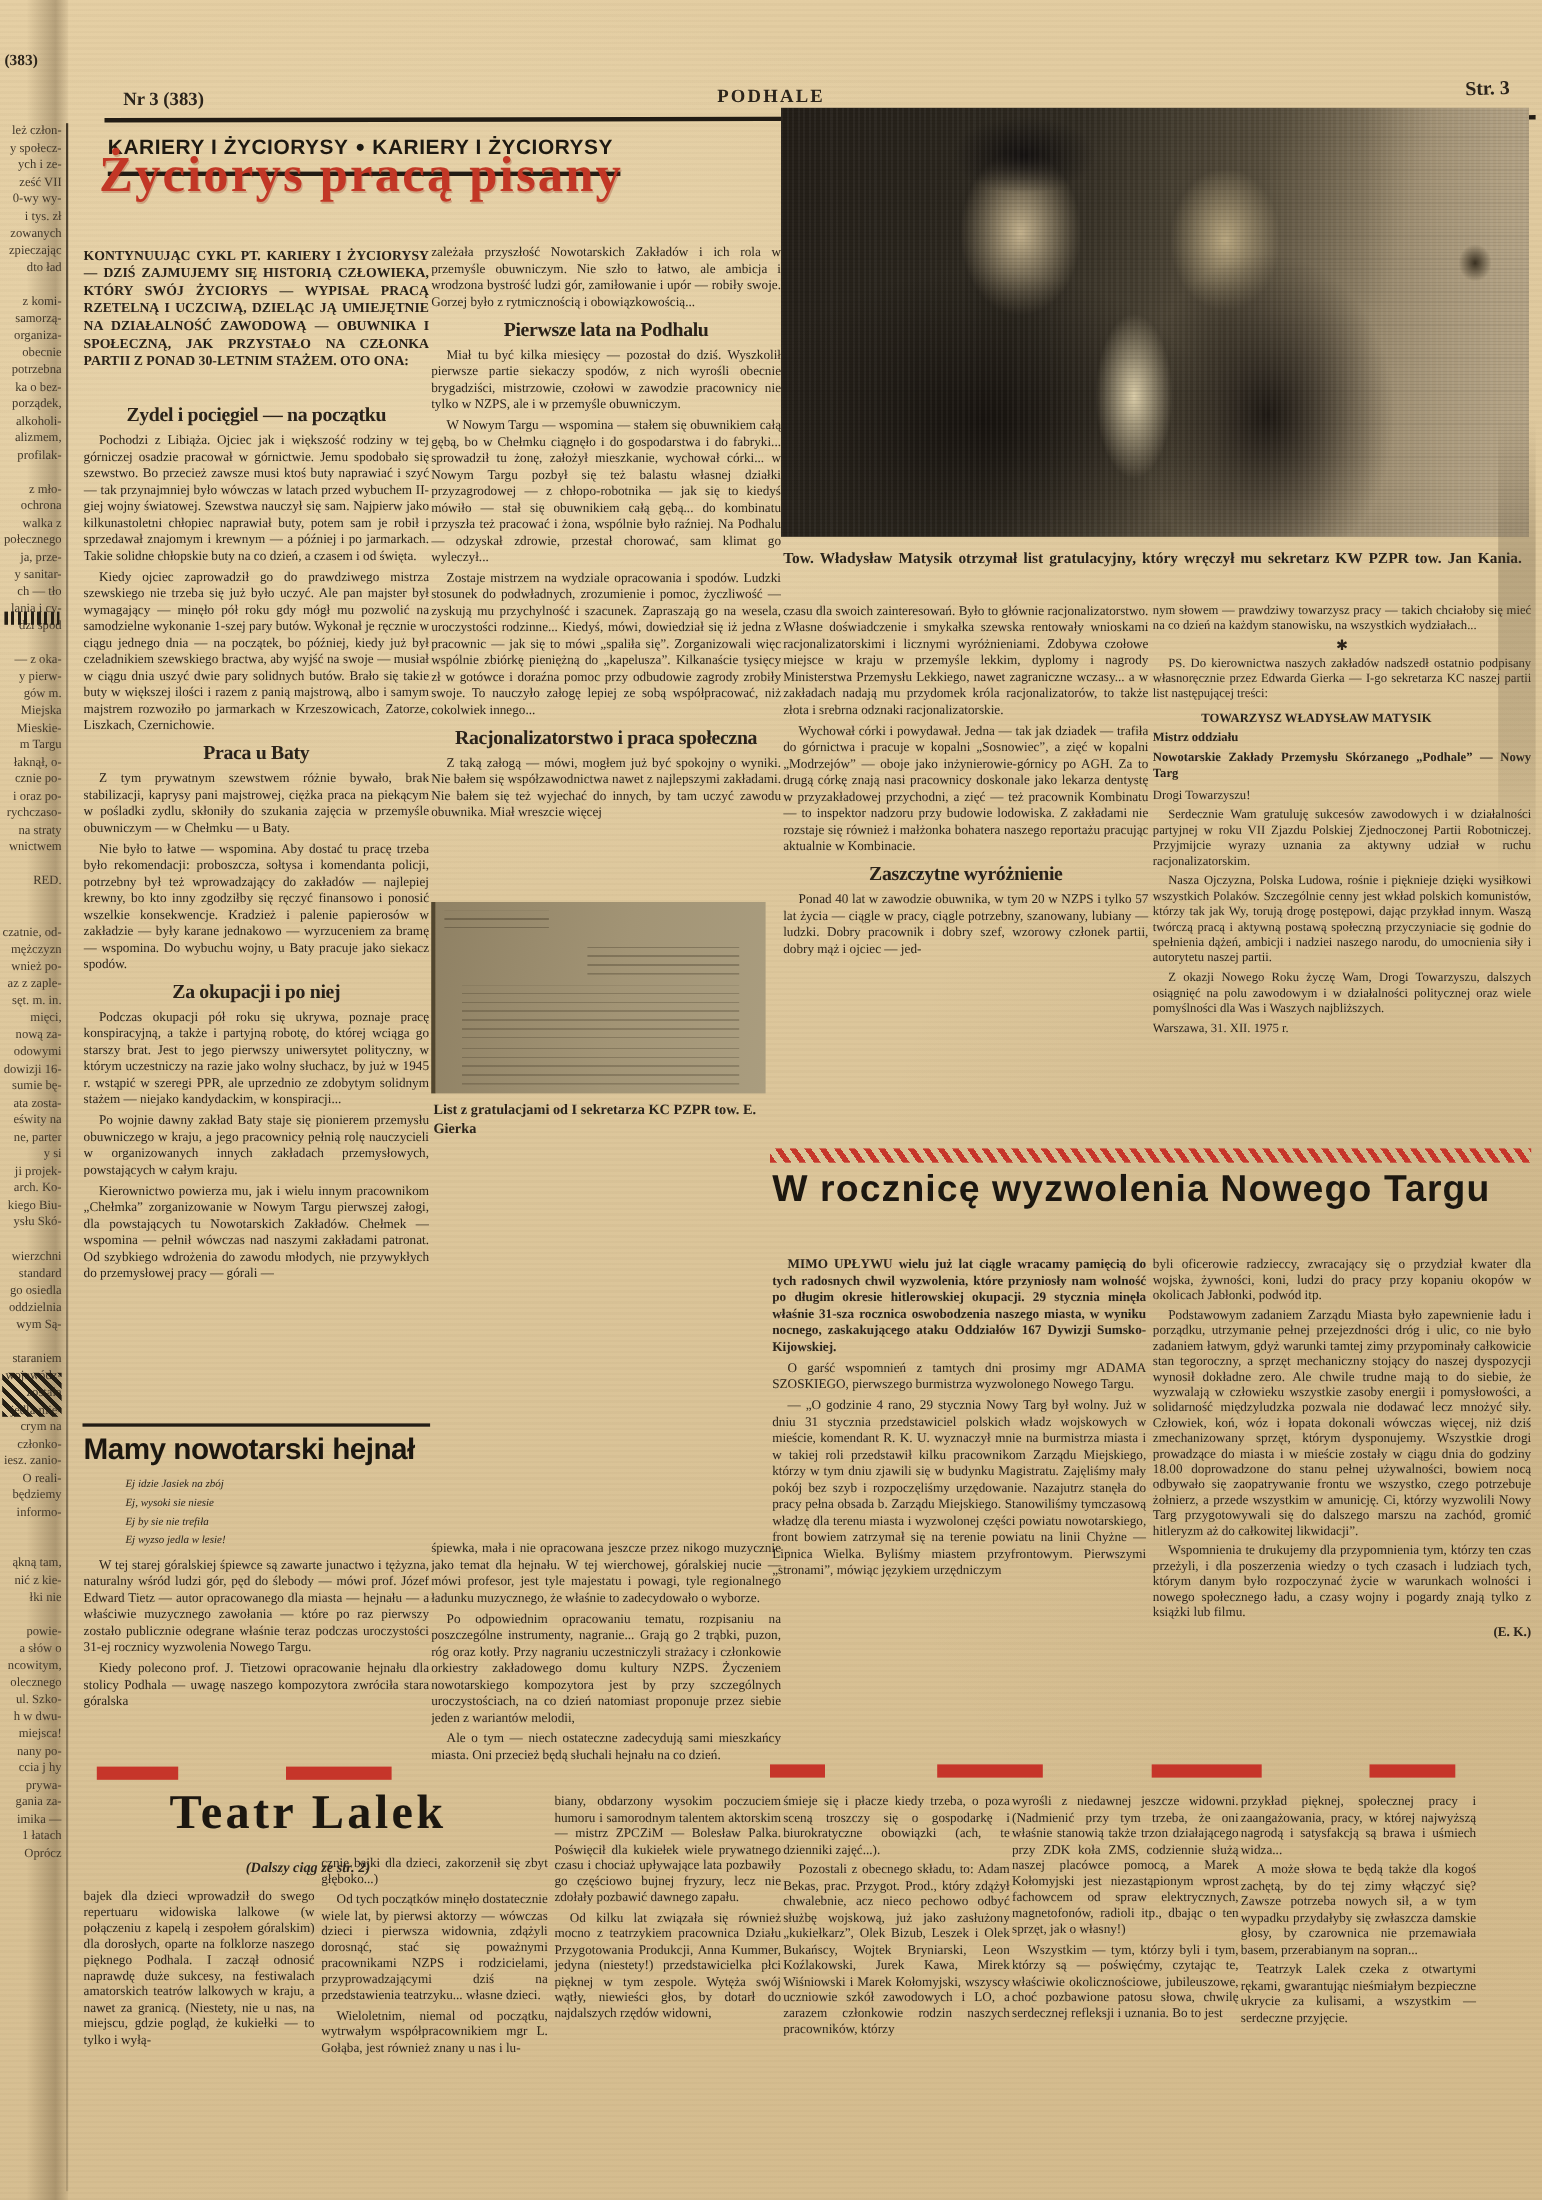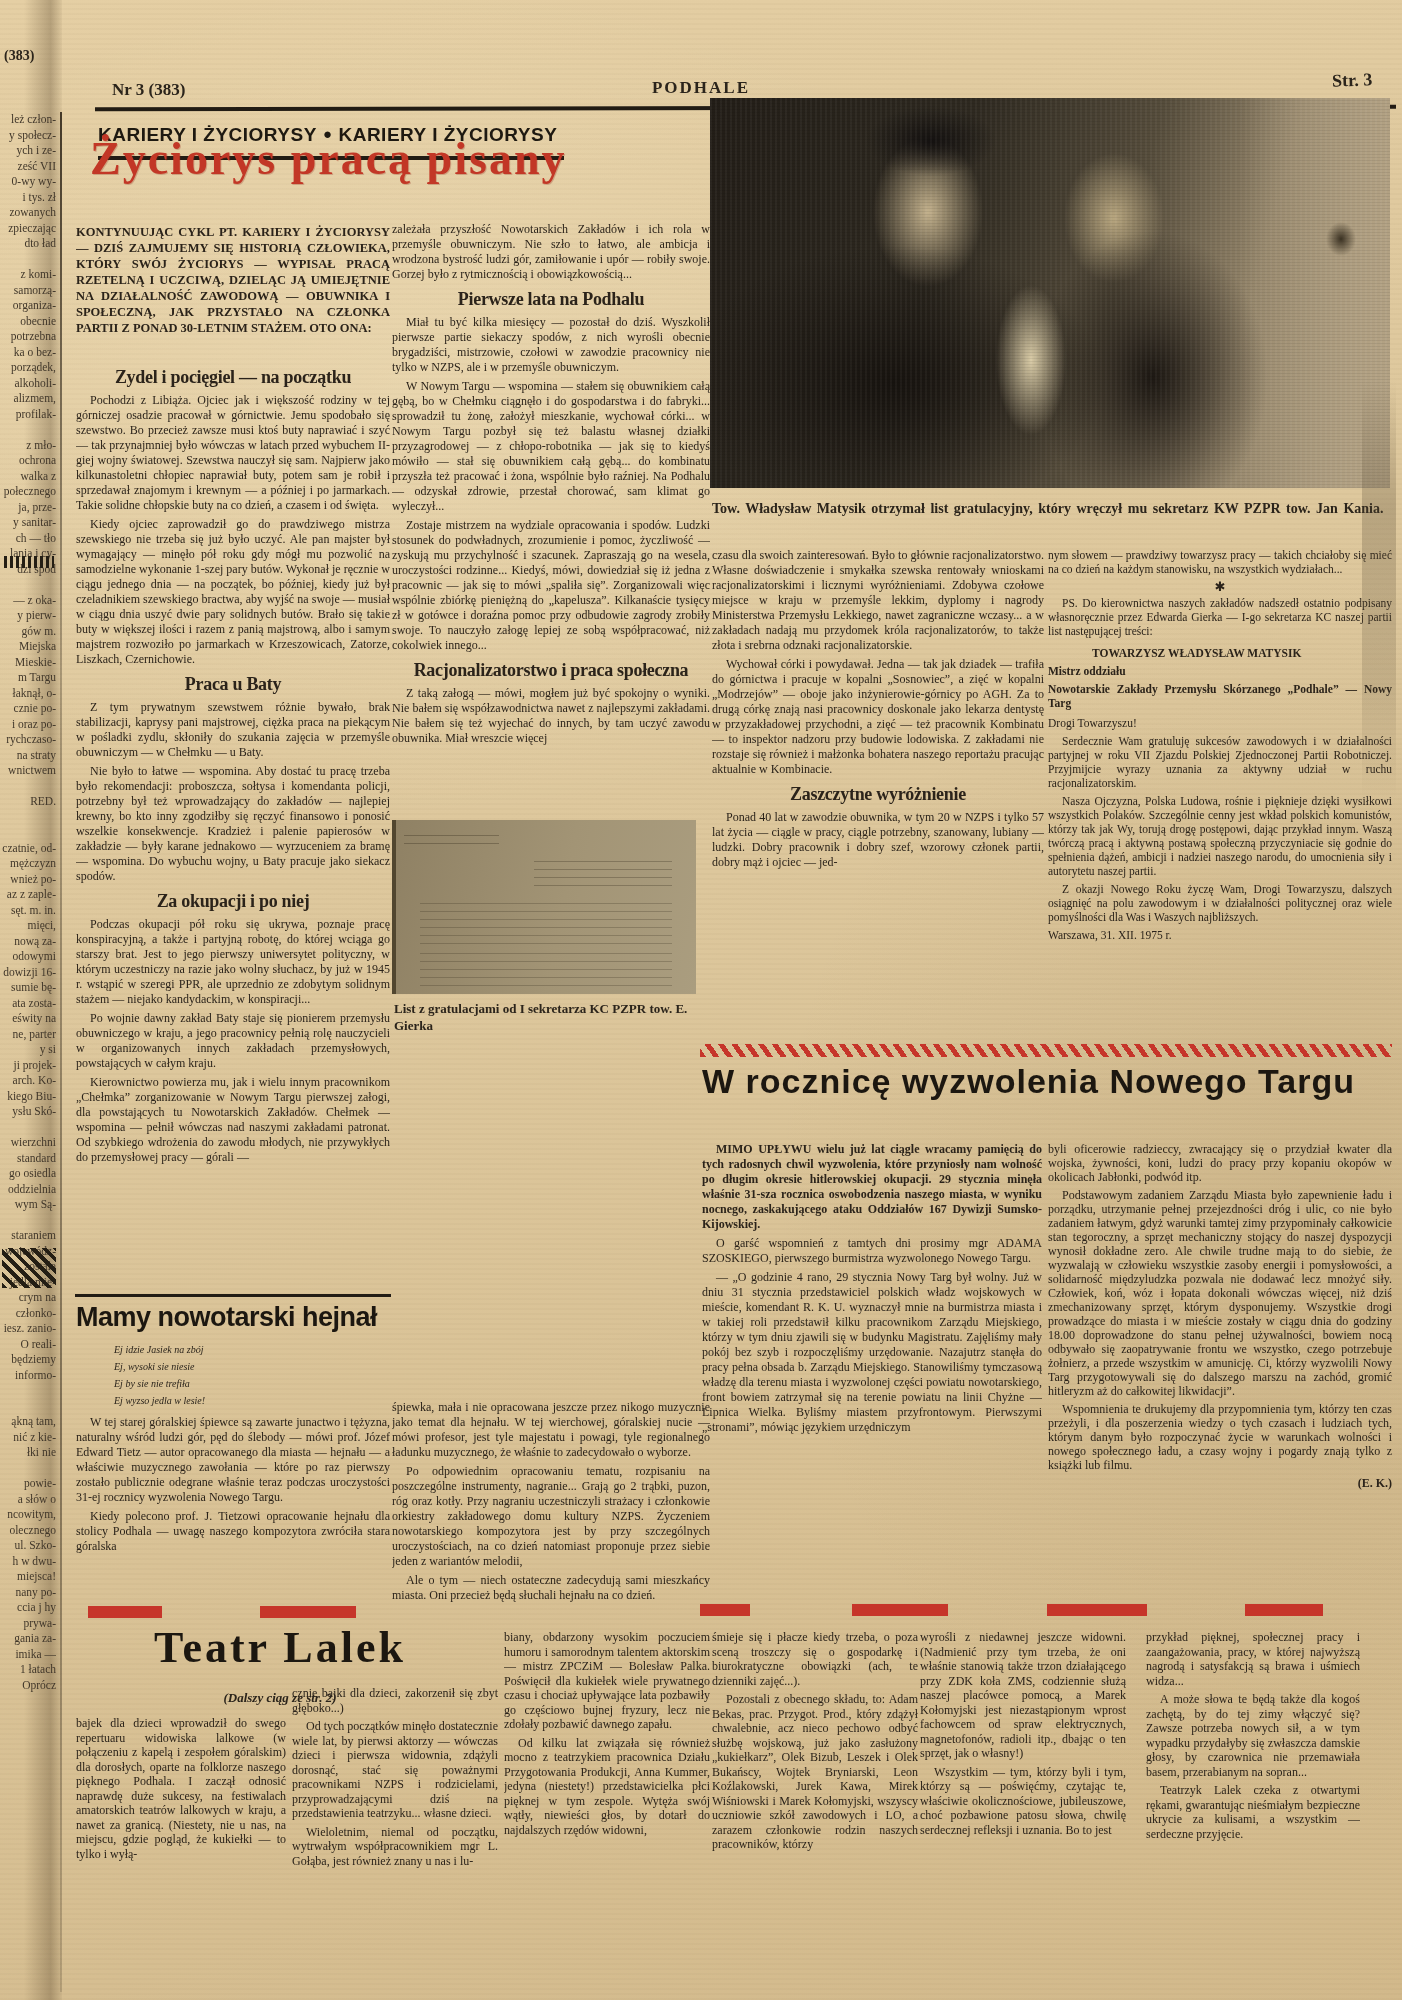--- a/index.html
+++ b/index.html
@@ -316,21 +316,21 @@
     <p>Od kilku lat związała się również mocno z teatrzykiem pracownica Działu Przygotowania Produkcji, Anna Kummer, jedyna (niestety!) przedstawicielka płci pięknej w tym zespole. Wytęża swój wątły, niewieści głos, by dotarł do najdalszych rzędów widowni,</p>
   </div>
   <div class="abs col smallcols" style="left:712px;top:1630px;width:206px;height:268px;">
     <p class="ni">śmieje się i płacze kiedy trzeba, o poza sceną troszczy się o gospodarkę i biurokratyczne obowiązki (ach, te dzienniki zajęć...).</p>
     <p>Pozostali z obecnego składu, to: Adam Bekas, prac. Przygot. Prod., który zdążył chwalebnie, acz nieco pechowo odbyć służbę wojskową, już jako zasłużony „kukiełkarz”, Olek Bizub, Leszek i Olek Bukańscy, Wojtek Bryniarski, Leon Koźlakowski, Jurek Kawa, Mirek Wiśniowski i Marek Kołomyjski, wszyscy uczniowie szkół zawodowych i LO, a zarazem członkowie rodzin naszych pracowników, którzy</p>
   </div>
   <div class="abs col smallcols" style="left:920px;top:1630px;width:206px;height:268px;">
     <p class="ni">wyrośli z niedawnej jeszcze widowni. (Nadmienić przy tym trzeba, że oni właśnie stanowią także trzon działającego przy ZDK koła ZMS, codziennie służą naszej placówce pomocą, a Marek Kołomyjski jest niezastąpionym wprost fachowcem od spraw elektrycznych, magnetofonów, radioli itp., dbając o ten sprzęt, jak o własny!)</p>
     <p>Wszystkim — tym, którzy byli i tym, którzy są — poświęćmy, czytając te, właściwie okolicznościowe, jubileuszowe, choć pozbawione patosu słowa, chwilę serdecznej refleksji i uznania. Bo to jest</p>
   </div>
-  <div class="abs col smallcols" style="left:1128px;top:1630px;width:214px;height:268px;margin-left:18px;">
+  <div class="abs col smallcols" style="left:1128px;top:1630px;width:214px;height:268px;">
     <p class="ni">przykład pięknej, społecznej pracy i zaangażowania, pracy, w której najwyższą nagrodą i satysfakcją są brawa i uśmiech widza...</p>
     <p>A może słowa te będą także dla kogoś zachętą, by do tej zimy włączyć się? Zawsze potrzeba nowych sił, a w tym wypadku przydałyby się zwłaszcza damskie głosy, by czarownica nie przemawiała basem, przerabianym na sopran...</p>
     <p>Teatrzyk Lalek czeka z otwartymi rękami, gwarantując nieśmiałym bezpieczne ukrycie za kulisami, a wszystkim — serdeczne przyjęcie.</p>
   </div>
 
   <div class="abs smudge" style="left:1362px;top:380px;width:34px;height:420px;"></div>
   <div class="abs blotch" style="left:1326px;top:222px;width:30px;height:34px;"></div>
 </div>
 
 </body></html>

